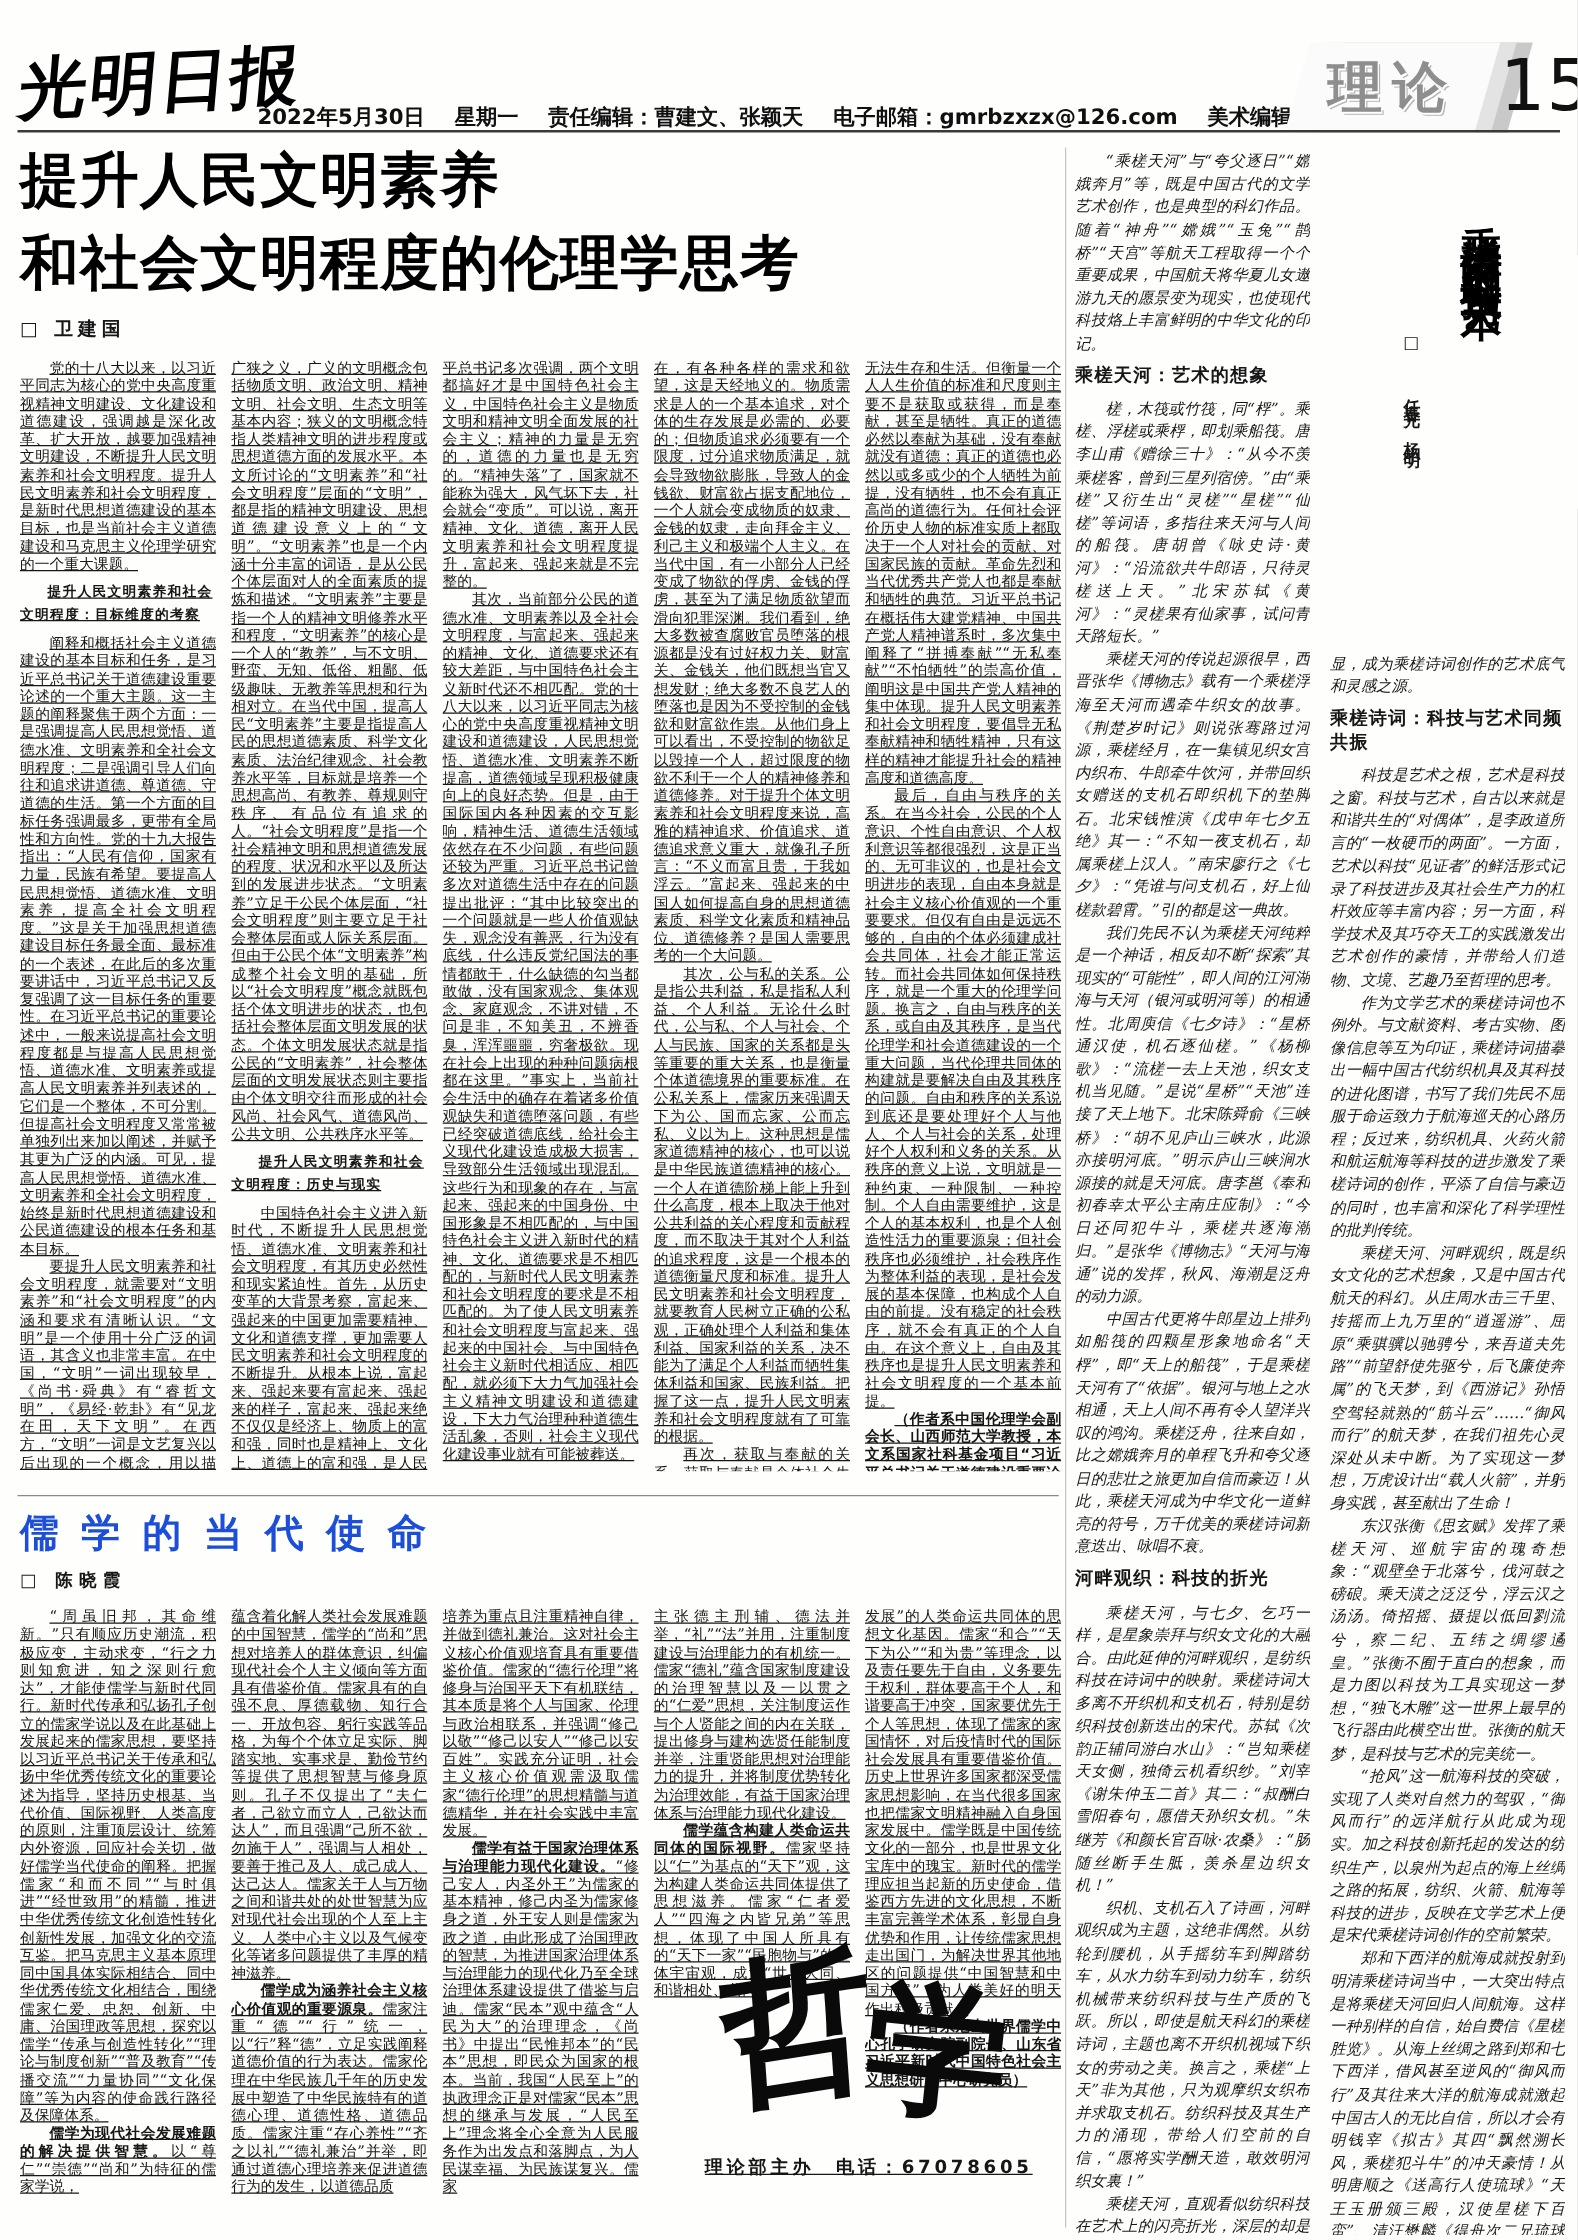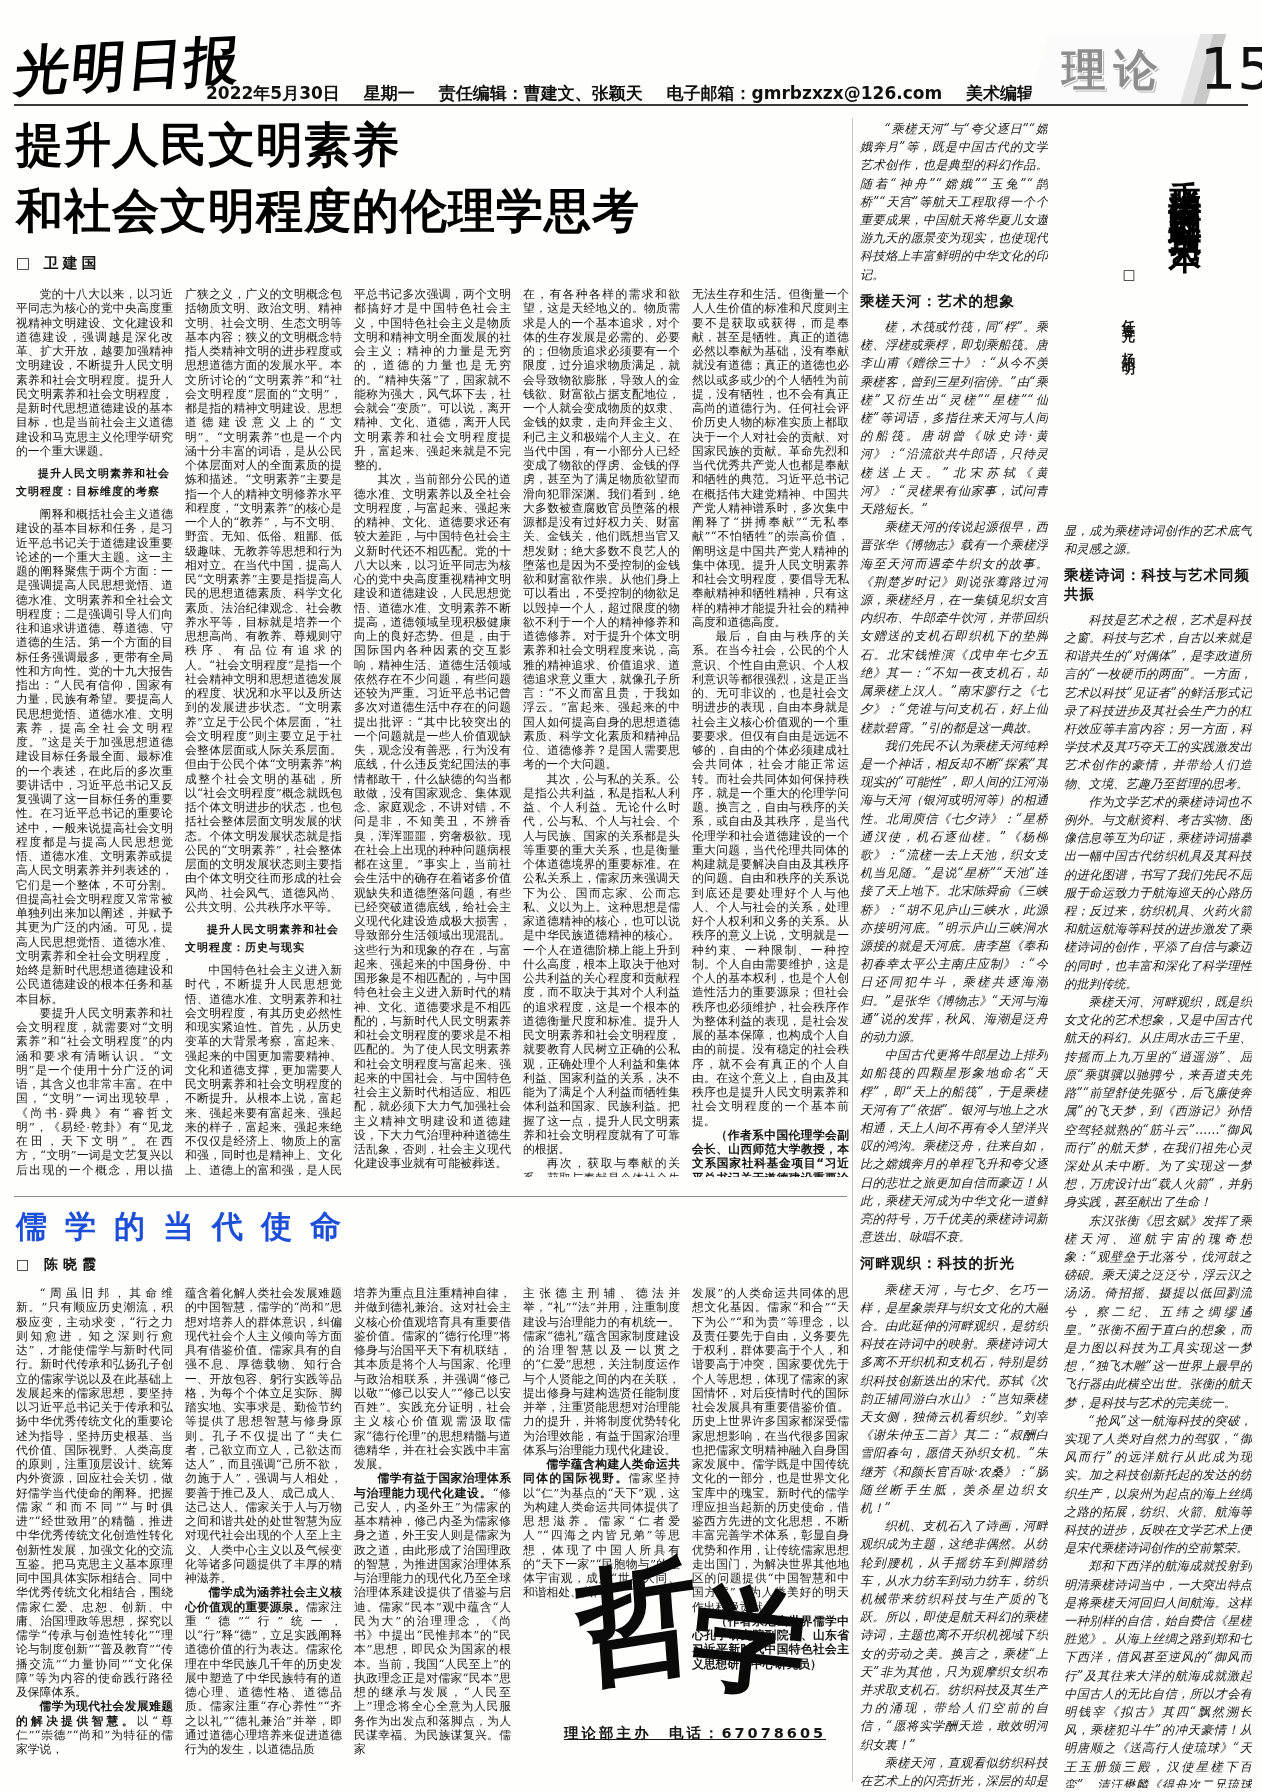--- a/index.html
+++ b/index.html
@@ -29,21 +29,21 @@
   p.bpc{text-indent:0;}
   p.bnote{font-weight:700;text-indent:2em;font-family:"DejaVu Sans",sans-serif;}
   .bh{font-weight:700;font-family:"DejaVu Sans",sans-serif;}
   
   .main-art{position:absolute;left:16px;top:112px;width:833px;}
   .m-title{font-size:47px;font-weight:900;font-family:"DejaVu Serif",serif;line-height:66px;
         letter-spacing:1px;color:#000;white-space:nowrap;}
   .m-author{margin-top:10px;font-size:15px;font-weight:700;letter-spacing:4px;}
   .cols{display:flex;margin-top:14px;}
   .col{width:157px;margin-right:12px;height:890px;overflow:hidden;
-       font-size:11.8px;line-height:14.25px;}
+       font-size:11.8px;line-height:14.25px;text-decoration:underline;}
   .col:last-child{margin-right:0;}
   .main-art .bh{font-size:11px;line-height:17.5px;text-indent:2em;letter-spacing:1px;
        margin:7px 0;}
   
   .hrule{position:absolute;left:14px;top:1196px;width:833px;height:1px;background:#8a8a8a;}
   .vrule{position:absolute;left:852px;top:118px;width:1px;height:1664px;background:#c4c4c4;}
   
   .ruxue{position:absolute;left:16px;top:1206px;width:833px;height:582px;}
   .r-title{font-size:31px;font-weight:900;font-family:"DejaVu Serif",serif;
         letter-spacing:18px;color:#1d4ed8;white-space:nowrap;}

